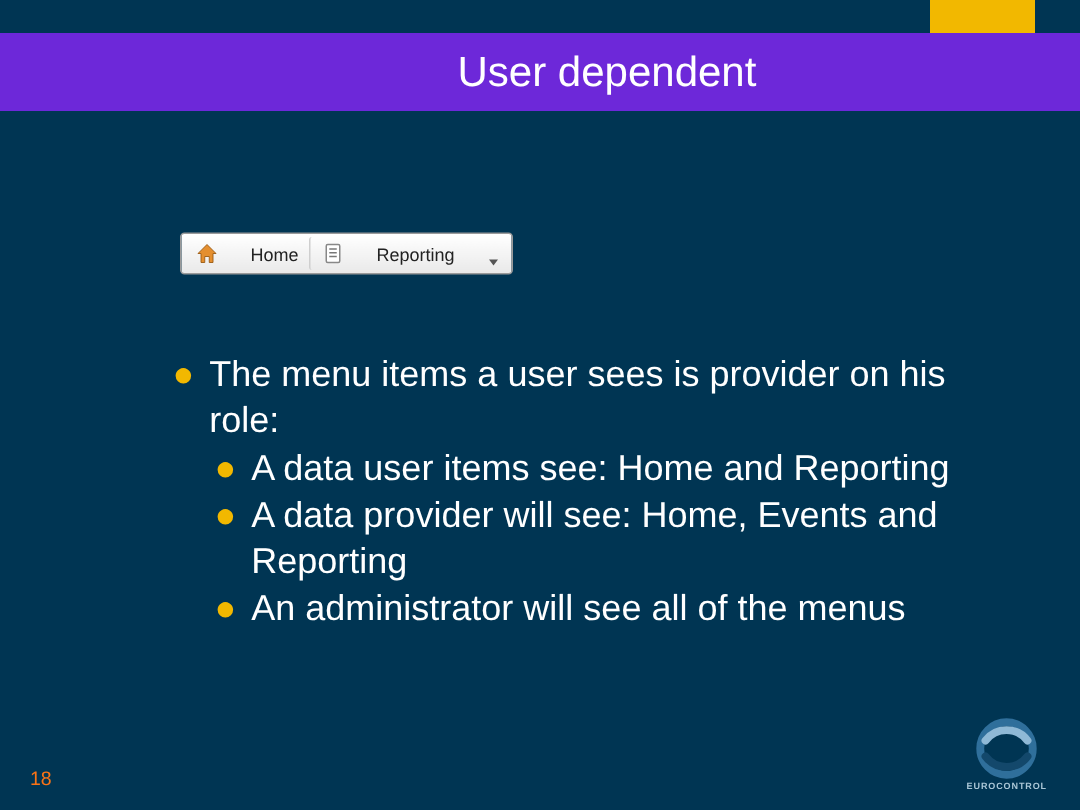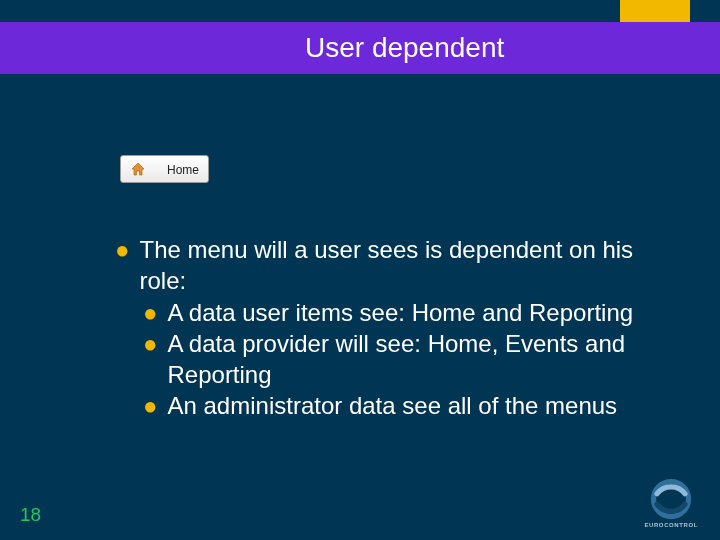--- a/index.html
+++ b/index.html
@@ -80,22 +80,22 @@
   }
   .bullet-text { flex: 1 1 auto; }
   .sublist {
     margin-top: 2px;
     margin-left: 28px;
   }
   .slide-number {
     position: absolute;
     bottom: 14px;
     left: 20px;
-    color: #22c55e;
-    font-size: 19px;
+    color: #f97316;
+    font-size: 13px;
   }
   .logo {
     position: absolute;
     bottom: 12px;
     right: 22px;
     display: flex;
     flex-direction: column;
     align-items: center;
     gap: 2px;
   }
@@ -125,41 +125,53 @@
         <span class="tb-icon">
           <svg viewBox="0 0 16 16" width="16" height="16">
             <polygon points="8,2 14,8 12,8 12,14 9.5,14 9.5,10 6.5,10 6.5,14 4,14 4,8 2,8" fill="#e48f2f" stroke="#9a5a12" stroke-width="0.6"></polygon>
           </svg>
         </span>
         <span>Home</span>
       </div>
 
 
 
+      <div class="tb-item">
+        <span class="tb-icon">
+          <svg viewBox="0 0 16 16" width="16" height="16">
+            <rect x="3.5" y="2" width="9" height="12" rx="1" fill="#ffffff" stroke="#888" stroke-width="1"></rect>
+            <line x1="5.5" y1="5" x2="10.5" y2="5" stroke="#777" stroke-width="1"></line>
+            <line x1="5.5" y1="7.5" x2="10.5" y2="7.5" stroke="#777" stroke-width="1"></line>
+            <line x1="5.5" y1="10" x2="10.5" y2="10" stroke="#777" stroke-width="1"></line>
+          </svg>
+        </span>
+        <span>Reporting</span>
+        <span class="caret"></span>
+      </div>
 
     </div>
   </div>
 
   <div class="content">
     <div class="bullet-row">
       <div class="bullet-dot">●</div>
-      <div class="bullet-text">The menu will a user sees is dependent on his role:</div>
+      <div class="bullet-text">The menu items a user sees is provider on his role:</div>
     </div>
     <div class="sublist">
       <div class="bullet-row">
         <div class="bullet-dot">●</div>
         <div class="bullet-text">A data user items see: Home and Reporting</div>
       </div>
       <div class="bullet-row">
         <div class="bullet-dot">●</div>
         <div class="bullet-text">A data provider will see: Home, Events and Reporting</div>
       </div>
       <div class="bullet-row">
         <div class="bullet-dot">●</div>
-        <div class="bullet-text">An administrator data see all of the menus</div>
+        <div class="bullet-text">An administrator will see all of the menus</div>
       </div>
     </div>
   </div>
 
   <div class="slide-number">18</div>
 
   <div class="logo">
     <svg viewBox="0 0 48 48" width="42" height="42">
       <circle cx="24" cy="24" r="20" fill="none" stroke="#2f6f9b" stroke-width="6"></circle>
       <path d="M8 18 A20 20 0 0 1 40 18" fill="none" stroke="#8fb9d6" stroke-width="6" stroke-linecap="round"></path>

